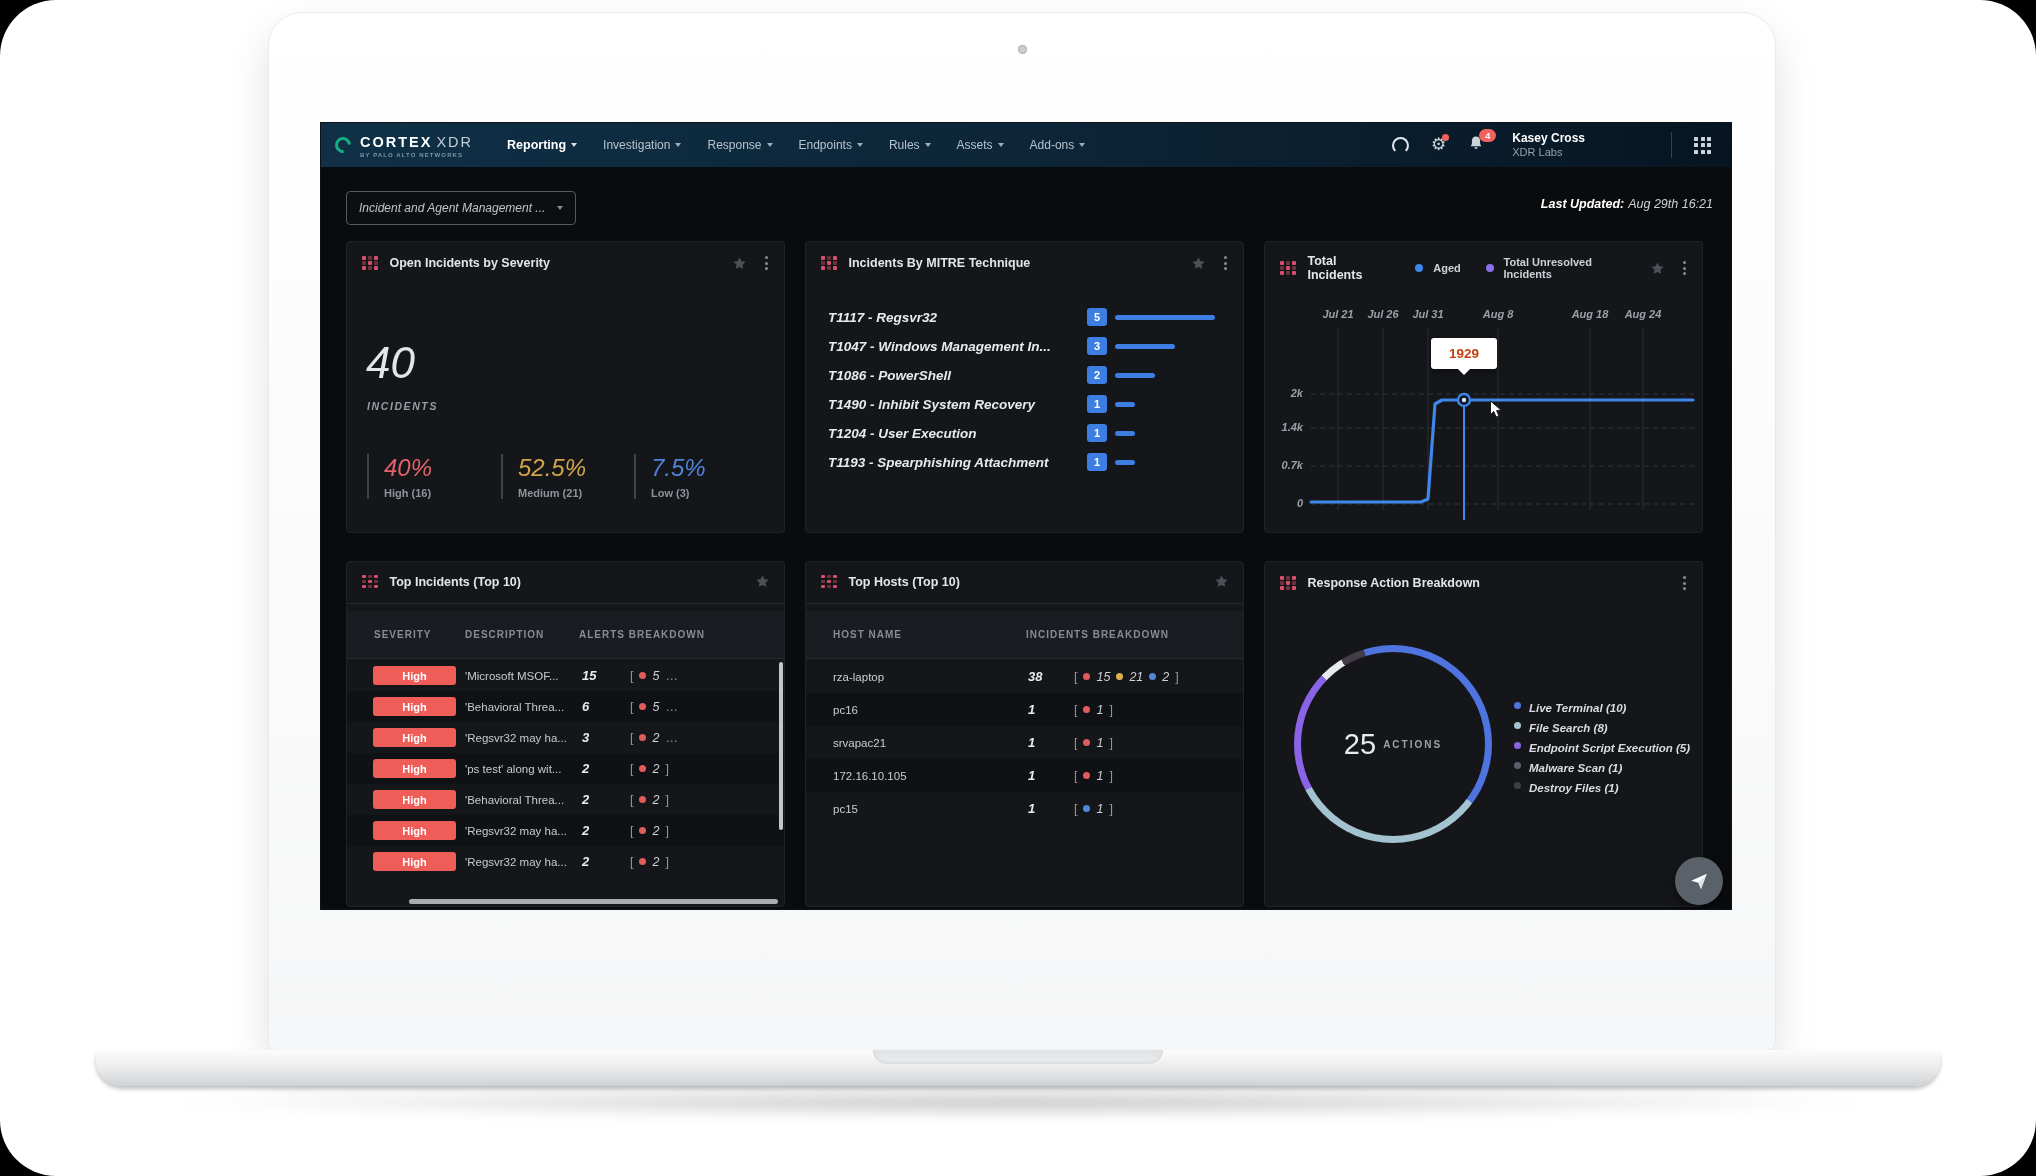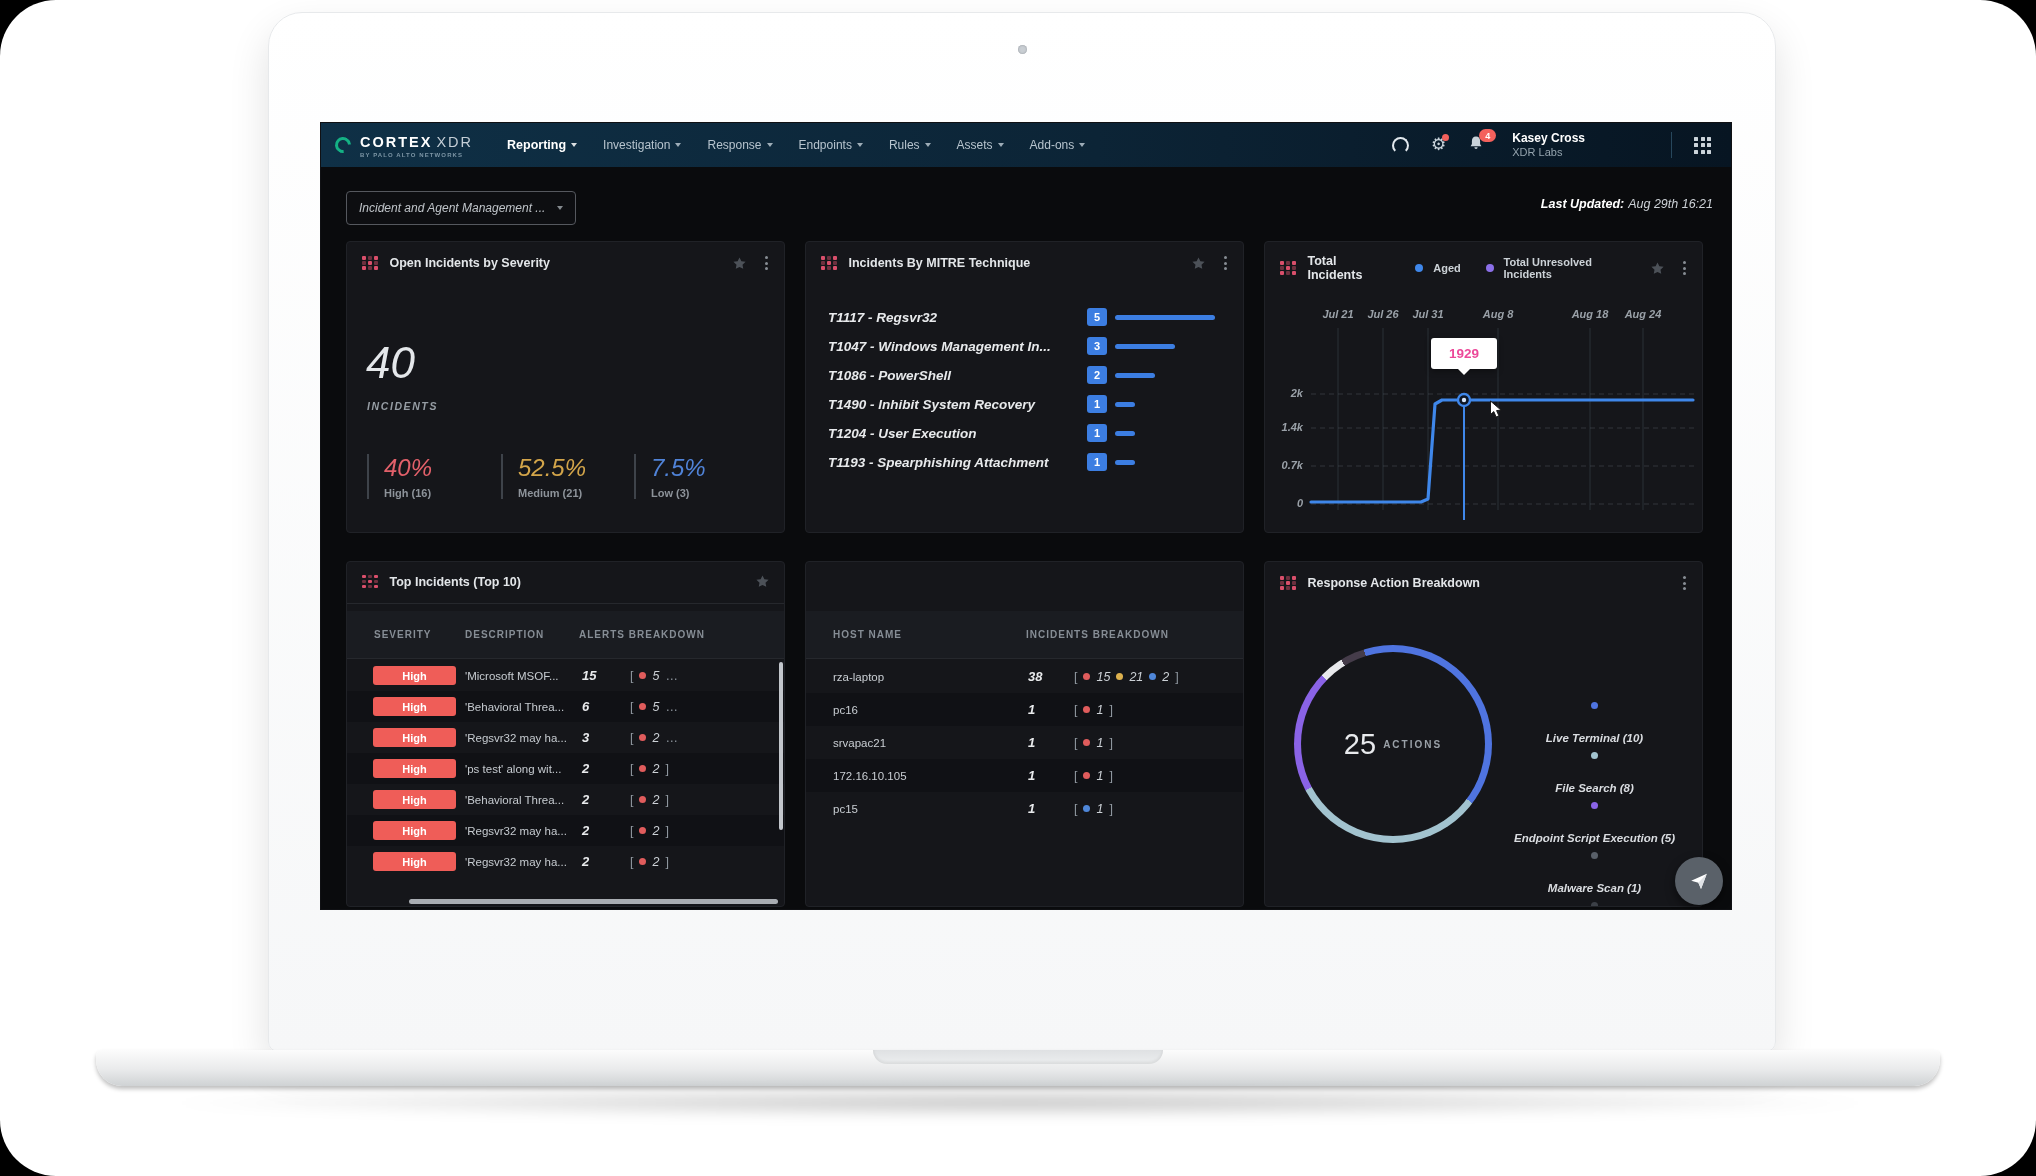--- a/index.html
+++ b/index.html
@@ -97,21 +97,21 @@
   .leg { display:flex; align-items:center; gap:10px; margin-left:12px; }
   .leg + .leg { margin-left:14px; }
   .ldot { width:8px; height:8px; border-radius:50%; }
   .ltxt { font-size:11px; color:#ccd2d7; font-weight:bold; }
   .xlab { position:absolute; top:66px; width:50px; text-align:center; font-size:11px; font-style:italic;
     font-weight:bold; color:#9aa1a8; }
   .ylab { position:absolute; left:6px; width:32px; text-align:right; font-size:11px; font-style:italic;
     font-weight:bold; color:#9aa1a8; }
   .plotsvg { position:absolute; left:0; top:0; }
   .tooltip { position:absolute; left:166px; top:96px; width:66px; height:31px; background:#fff; border-radius:3px;
-    display:flex; align-items:center; justify-content:center; font-size:13.5px; font-weight:bold; color:#ec4899;
+    display:flex; align-items:center; justify-content:center; font-size:13.5px; font-weight:bold; color:#c2410c;
     box-shadow:0 2px 6px rgba(0,0,0,.4); }
   .tooltip::after { content:""; position:absolute; left:50%; bottom:-6px; margin-left:-6px;
     border-left:6px solid transparent; border-right:6px solid transparent; border-top:6px solid #fff; }
   .cursor { position:absolute; left:224px; top:158px; }
 
   
   .phead.divided { border-bottom:1px solid #26282d; padding-bottom:14px; }
   .colrow { position:absolute; left:0; top:49px; width:100%; height:48px; background:#1a1c21;
     border-bottom:1px solid #26282d; }
   .colrow span { position:absolute; top:18px; font-size:10px; font-weight:bold; letter-spacing:1px; color:#868d95; }
@@ -129,21 +129,21 @@
   .host { position:absolute; left:27px; font-size:11.5px; color:#c9ced3; }
 
   
   .donut { position:absolute; left:29px; top:83px; width:198px; height:198px; border-radius:50%; }
   .hole { position:absolute; inset:7px; border-radius:50%; background:#15161a; }
   .dcenter { position:absolute; left:0; top:0; width:198px; height:198px; display:flex; flex-direction:row;
     align-items:center; justify-content:center; gap:7px; }
   .dval { font-size:29px; color:#e8eaed; }
   .dlbl { font-size:10px; font-weight:bold; letter-spacing:2px; color:#9aa1a8; }
   .dleg { position:absolute; left:249px; top:140px; display:flex; flex-direction:column; gap:8px; }
-  .dli { display:flex; align-items:center; gap:23px;flex-direction:column; }
+  .dli { display:flex; gap:8px; }
   .dli .dot { width:7px; height:7px; }
   .dli .t { font-size:11.5px; font-style:italic; font-weight:bold; color:#d9dce0; }
 
   .fab { position:absolute; left:1354px; top:734px; width:48px; height:48px; border-radius:50%; border:none;
     background:#5a6169; display:flex; align-items:center; justify-content:center; cursor:pointer;
     box-shadow:0 4px 10px rgba(0,0,0,.5); }
 </style>
 </head>
 <body>
 
@@ -490,20 +490,39 @@
                 <span class="dot" style="background: rgb(224, 92, 92);"></span>
                 <span class="num">2</span>
                 <span>]</span>
               </span>
           </div>
           <div class="vscroll"></div>
           <div class="hscroll"></div>
         </section>
 
         <section class="panel">
+          <div class="phead divided">
+            <span class="wicon">
+                <i></i>
+                <i></i>
+                <i></i>
+                <i></i>
+                <i></i>
+                <i></i>
+                <i></i>
+                <i></i>
+                <i></i>
+              </span>
+            <span class="ptitle">Top Hosts (Top 10)</span>
+            <span class="hicons">
+              <svg class="star" viewBox="0 0 16 16">
+                  <path d="M8 1.5l2 4.1 4.5.6-3.3 3.1.8 4.4L8 11.6l-4 2.1.8-4.4L1.5 6.2 6 5.6z" fill="#4c5158"></path>
+                </svg>
+            </span>
+          </div>
           <div class="colrow">
             <span style="left:27px">HOST NAME</span>
             <span style="left:220px">INCIDENTS BREAKDOWN</span>
           </div>
           <div class="trow" style="top:98px;height:33px">
             <span class="host">rza-laptop</span>
             <span class="cnt" style="left:222px">38</span>
             <span class="bk" style="left:268px">
               <span>[</span>
               <span class="dot" style="background: rgb(224, 92, 92);"></span>

